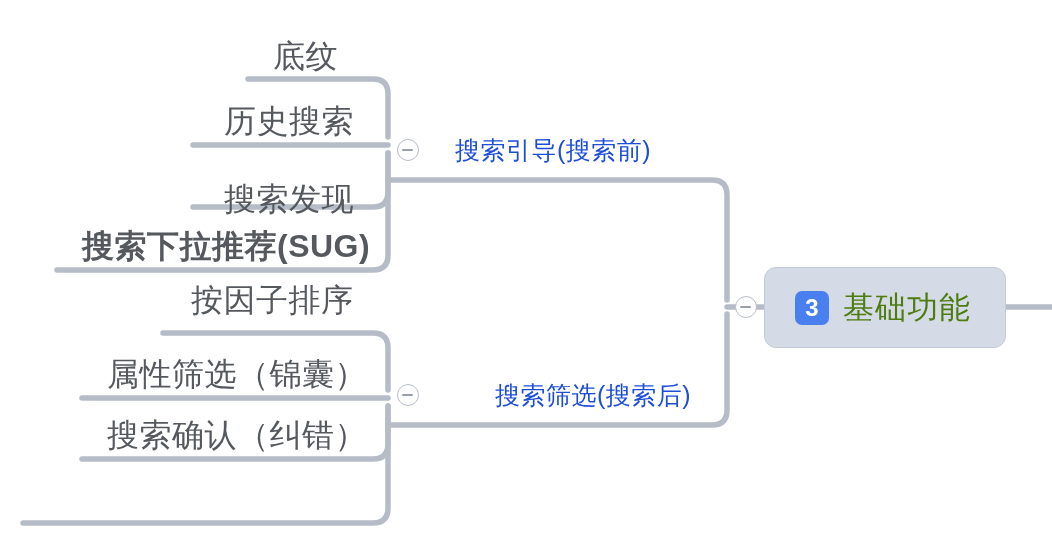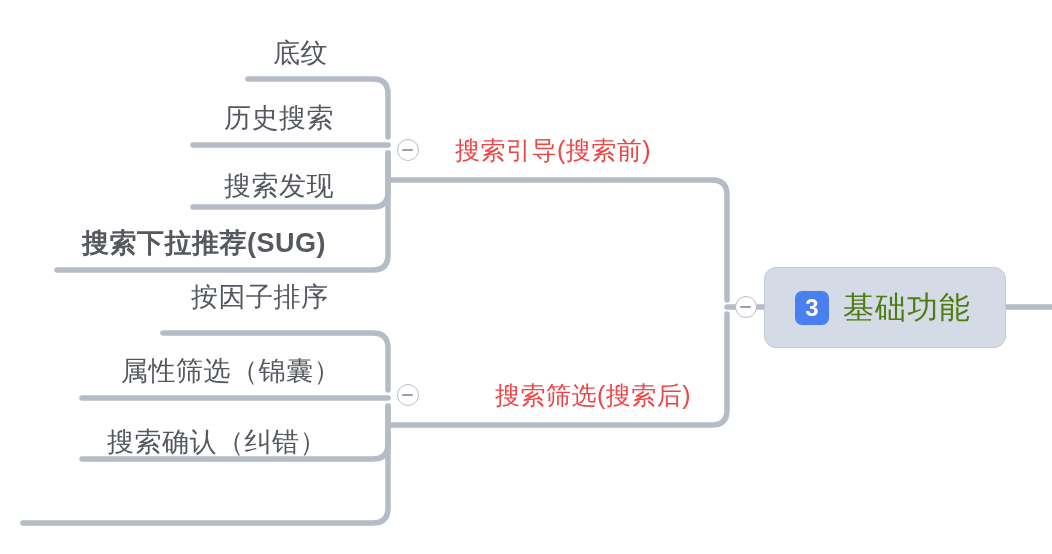--- a/index.html
+++ b/index.html
@@ -23,37 +23,37 @@
     top: 0;
     width: 1052px;
     height: 554px;
     pointer-events: none;
   }
 
   
   .leaf {
     position: absolute;
     white-space: nowrap;
-    font-size: 27px;
+    font-size: 32px;
     line-height: 1;
     color: #55595e;
     letter-spacing: 0.5px;
   }
   .leaf-text {
     display: block;
     white-space: nowrap;
   }
 
   
   .branch {
     position: absolute;
     white-space: nowrap;
     font-size: 25px;
     line-height: 1;
-    color: #ef4444;
+    color: #1d4ed8;
     letter-spacing: 0.5px;
   }
 
   
   .toggle {
     position: absolute;
     width: 22px;
     height: 22px;
     border-radius: 50%;
     border: 1.6px solid #b9bec7;
@@ -153,34 +153,34 @@
   <div class="branch" style="left:455px; top:383px;margin-left:40px;">
     <span>搜索筛选(搜索后)</span>
   </div>
 
   <div class="leaf" style="left:273px; top:40px;">
     <span class="leaf-text">底纹</span>
   </div>
   <div class="leaf" style="left:224px; top:105px;">
     <span class="leaf-text">历史搜索</span>
   </div>
-  <div class="leaf" style="left:224px; top:173px;">
+  <div class="leaf" style="left:224px; top:183px;">
     <span class="leaf-text">搜索发现</span>
   </div>
   <div class="leaf" style="left:82px; top:230px;font-weight:bold;">
     <span class="leaf-text">搜索下拉推荐(SUG)</span>
   </div>
 
   <div class="leaf" style="left:191px; top:284px;">
     <span class="leaf-text">按因子排序</span>
   </div>
-  <div class="leaf" style="left:121px; top:358px;">
+  <div class="leaf" style="left:107px; top:358px;">
     <span class="leaf-text">属性筛选（锦囊）</span>
   </div>
-  <div class="leaf" style="left:107px; top:429px;">
+  <div class="leaf" style="left:107px; top:419px;">
     <span class="leaf-text">搜索确认（纠错）</span>
   </div>
 
   <div class="toggle" style="left:735px; top:296px;"></div>
 
   <div id="root-node">
     <div id="root-badge">3</div>
     <div id="root-label">基础功能</div>
   </div>
 

